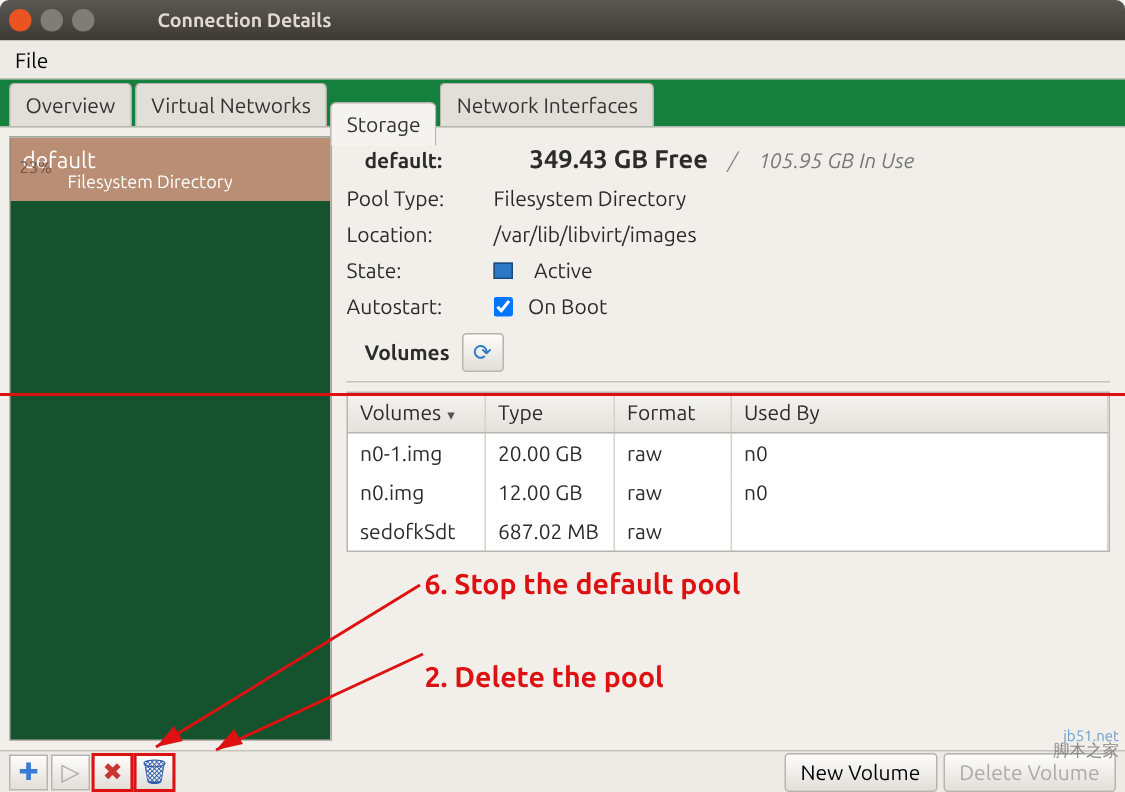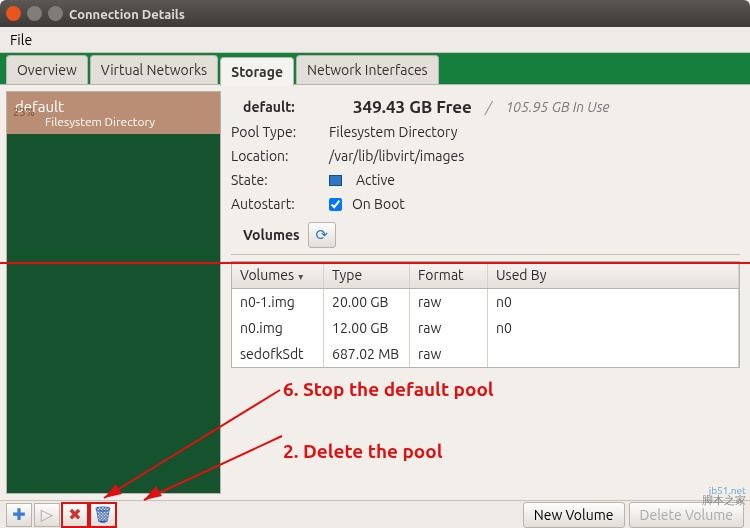--- a/index.html
+++ b/index.html
@@ -1,27 +1,27 @@
 <!DOCTYPE html>
 <html><head>
 <meta charset="utf-8">
 <style>
 * { box-sizing: border-box; margin: 0; padding: 0; font-family: "Ubuntu", "DejaVu Sans", sans-serif; }
 body { background: #f5f5f5; width: 750px; height: 528px; overflow: hidden; position: relative; }
 
 .titlebar { height: 27px; background: linear-gradient(#5b5752,#3d3a36); display:flex; align-items:center; padding:0 6px; gap:6px; border-radius:6px 6px 0 0; }
 .tb-btn { width:15px; height:15px; border-radius:50%; display:inline-block; }
 .tb-close{ background:#e95420; } .tb-min,.tb-max{ background:#807d78; }
-.tb-title{ color:#dfdbd2; font-weight:bold; font-size:13px; }
+.tb-title{ color:#dfdbd2; font-weight:bold; font-size:13px; margin-left:36px; }
 
 .menubar{ height:26px; background:#eeebe7; border-bottom:1px solid #c6c1bb; display:flex; align-items:center; padding:0 10px; font-size:14px; }
 
 .tabstrip{ height:32px; display:flex; align-items:flex-end; padding:4px 6px 0 6px; border-bottom:1px solid #b8b3ad; background:#15803d; font-size:14px; }
 .tab{ padding:6px 10px; border:1px solid #b8b3ad; border-bottom:none; background:#e2ded8; margin-right:2px; border-radius:4px 4px 0 0; color:#333; cursor:default; }
-.tab.active{ background:#f5f3f0; position:relative; top:2px;font-weight:bold; }
+.tab.active{ background:#f5f3f0; position:relative; top:13px; }
 
 .content{ display:flex; height:415px; background:#f2efeb; }
 .sidebar{ width:215px; border:1px solid #b8b3ad; margin:6px 0 6px 6px; background:#14532d; display:flex; flex-direction:column; }
 .pool-item{ background:#b98e75; color:#fff; padding:6px 8px; font-size:13px; position:relative; height:42px; }
 .pool-pct{ position:absolute; left:6px; top:14px; color:#75543f; font-size:11px; }
 .pool-name{ font-size:15px; }
 .pool-sub{ margin-left:30px; font-size:12px; }
 
 .detail{ flex:1; padding:8px 10px; font-size:14px; color:#2b2b2b; }
 .row{ display:flex; gap:10px; padding:4px 0; align-items:center; }

